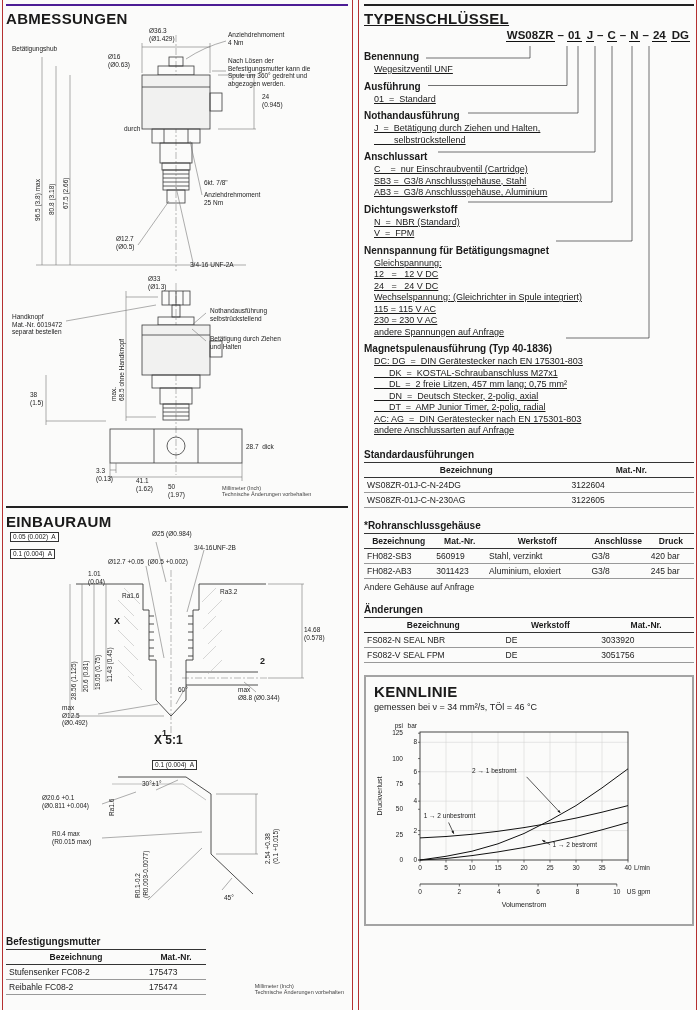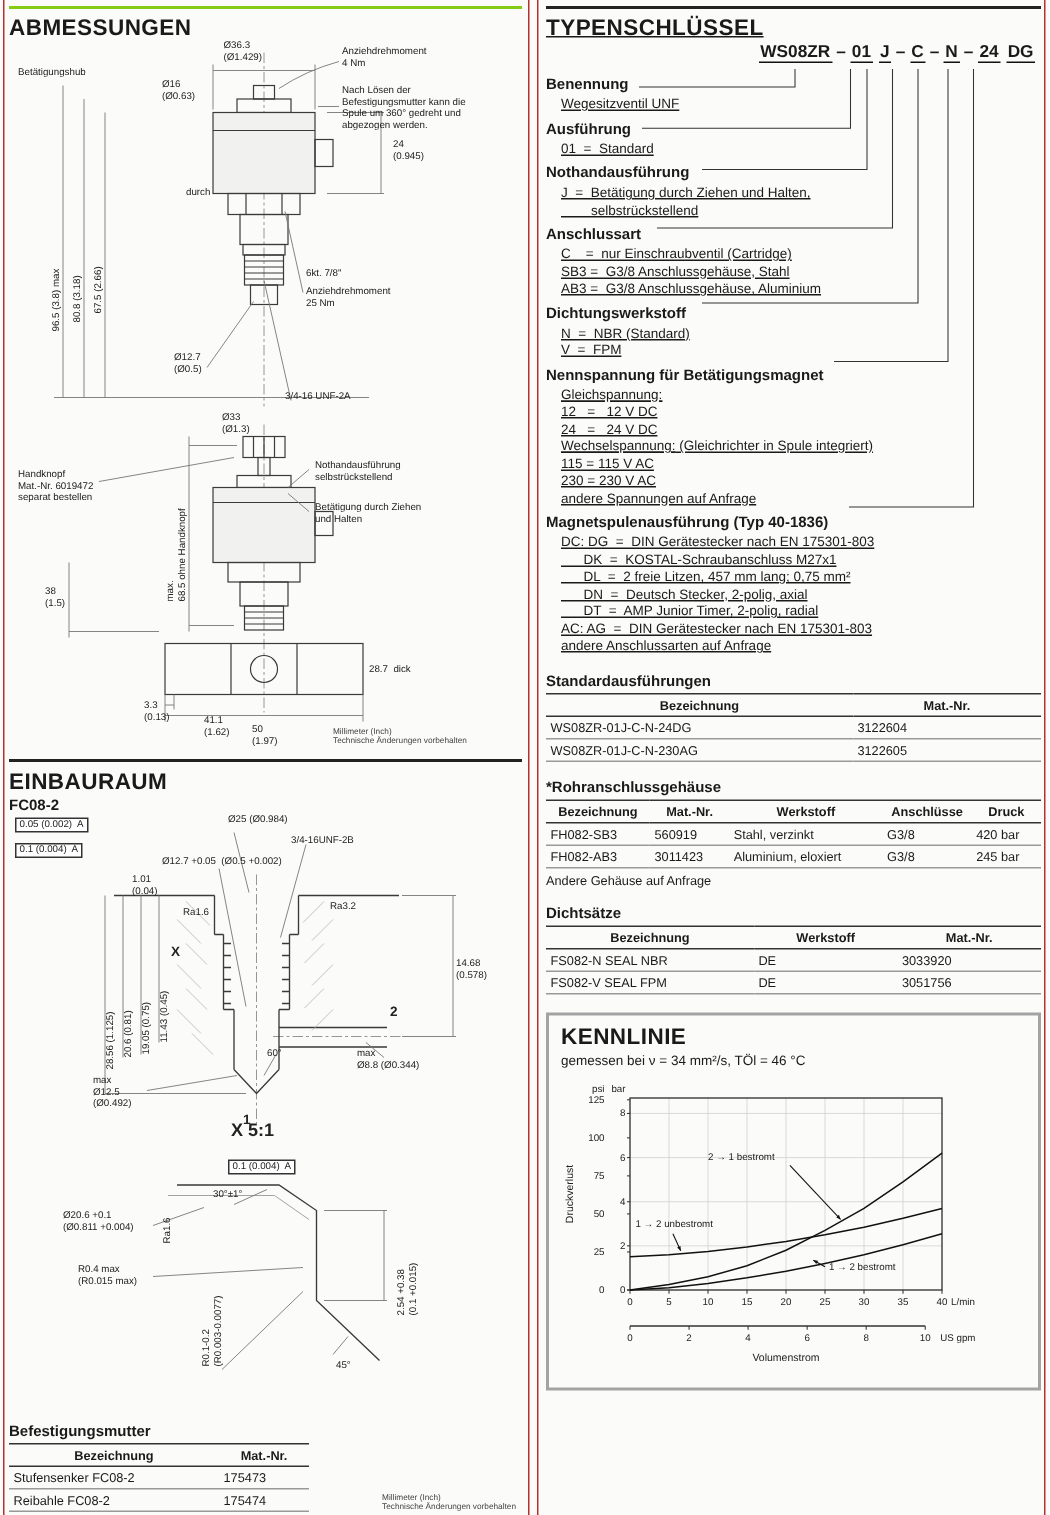--- a/index.html
+++ b/index.html
@@ -1,20 +1,20 @@
 <!DOCTYPE html>
 <html><head>
 <meta charset="utf-8">
 <style>
   *{box-sizing:border-box;}
   html,body{margin:0;padding:0;background:#ddd;}
   .page{position:relative;width:700px;height:1010px;background:#fbfbfa;font-family:"Liberation Sans",sans-serif;color:#1a1a1a;overflow:hidden;margin:0 auto;}
   .redline{position:absolute;top:0;height:1010px;width:1px;background:#b53030;}
   .col{position:absolute;top:4px;}
-  .col-left{left:6px;width:342px;border-top:2px solid #84cc16;padding-top:1px;}
+  .col-left{left:6px;width:342px;border-top:2px solid #4c1d95;padding-top:1px;}
   .col-right{left:364px;width:330px;border-top:2px solid #222;padding-top:1px;}
   h1.sec{font-size:15px;font-weight:bold;margin:3px 0 2px;letter-spacing:.3px;}
   .sub{font-size:10px;font-weight:bold;margin:0 0 2px;}
   .drawing{position:relative;}
   .drawing svg{display:block;}
   .anno{position:absolute;font-size:6.5px;line-height:1.18;white-space:pre;color:#222;}
   .anno.rot{transform:rotate(-90deg);transform-origin:0 0;}
   .anno.b{font-weight:bold;}
   .anno.sm{font-size:5.5px;color:#444;}
   .anno.tolbox{border:1px solid #333;padding:0 2px;background:#fff;}
@@ -149,21 +149,20 @@
 (1.62)</div>
           <div class="anno" style="left: 162px; top: 454px;">50
 (1.97)</div>
           <div class="anno sm" style="left: 216px; top: 456px;">Millimeter (Inch)
 Technische Änderungen vorbehalten</div>
         </div>
     </section>
 
     <section class="sec-einbauraum">
       <h1 class="sec">EINBAURAUM</h1>
-      <div class="sub">FC08-2</div>
       <div class="drawing" style="width:342px;height:400px;">
         <svg viewBox="0 0 342 400" width="342" height="400">
           <g stroke="#8a8a8a" stroke-width="0.6" fill="none" stroke-dasharray="7 2 2 2">
             <path d="M165 38 V204 M176 146 H262"></path>
           </g>
           <g stroke="#3a3a3a" stroke-width="0.9" fill="none">
             <path d="M70 52 H137 M193 52 H260"></path>
             <path d="M137 52 V78 M193 52 V78"></path>
             <path d="M137 78 H143 M187 78 H193"></path>
             <path d="M143 78 V128 M187 78 V128"></path>
@@ -345,21 +344,21 @@
               <td>Aluminium, eloxiert</td>
               <td>G3/8</td>
               <td>245 bar</td>
             </tr>
           </tbody>
         </table>
       <div class="note">Andere Gehäuse auf Anfrage</div>
     </section>
 
     <section class="rsec">
-      <div class="sub">Dichtsätze</div>
+      <div class="sub">Änderungen</div>
       <table class="dt t-dicht">
           <thead>
             <tr>
               <th>Bezeichnung</th>
               <th>Werkstoff</th>
               <th>Mat.-Nr.</th>
             </tr>
           </thead>
           <tbody>
             <tr>

